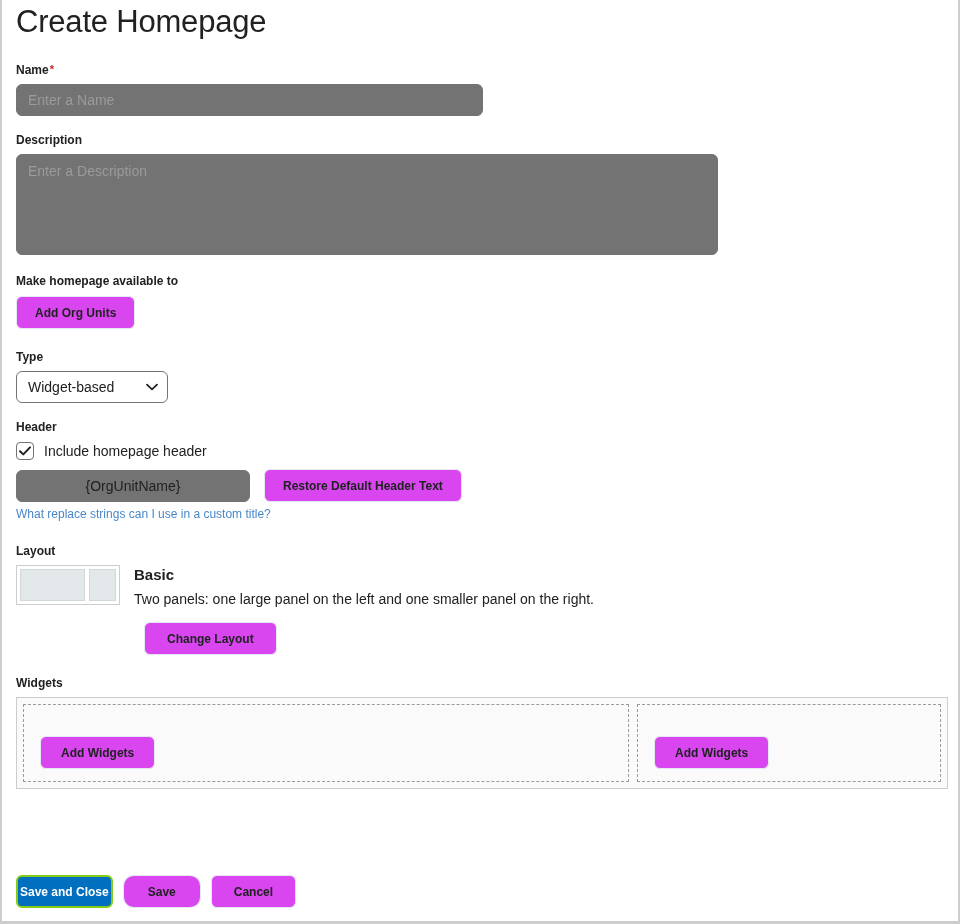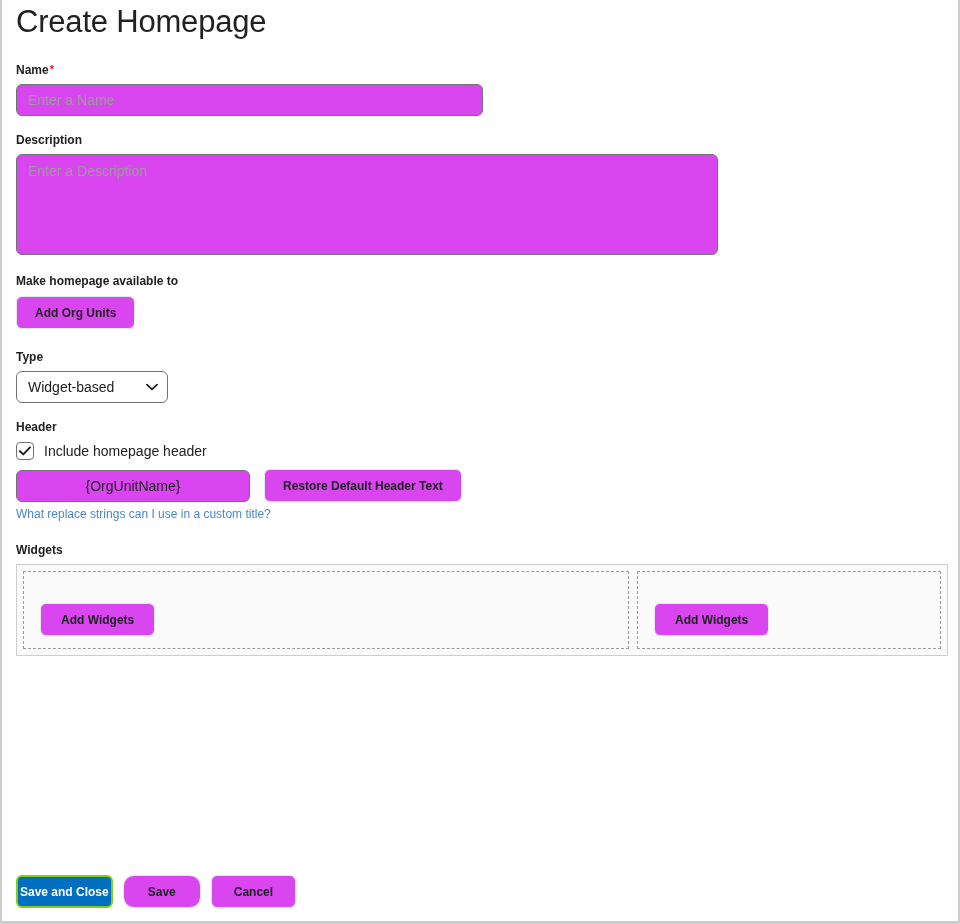--- a/index.html
+++ b/index.html
@@ -56,21 +56,21 @@
     vertical-align: top;
     line-height: 12px;
   }
 
   
   .text-input {
     box-sizing: border-box;
     display: block;
     border: 1px solid #6e7477;
     border-radius: 6px;
-    background: #d946ef;
+    background: #737373;
     font-family: "Liberation Sans", sans-serif;
     font-size: 14px;
     color: #202122;
     padding: 0 11px;
     outline: none;
   }
   .text-input::placeholder { color: #9b9b9b; opacity: 1; }
 
   #name-input { width: 467px; height: 32px; margin-top: 7px; }
 
@@ -317,20 +317,34 @@
     </div>
 
     <div style="display:flex; align-items:center; gap:14px; margin-top:9px;">
       <input id="header-text-input" class="text-input" type="text" value="{OrgUnitName}" style="">
       <button class="btn-soft" style="padding:0 18px;">Restore Default Header Text</button>
     </div>
 
     <a class="inline-link" style="margin-top:5px;">What replace strings can I use in a custom title?</a>
   </div>
 
+  <div class="section" style="margin-top:22px;">
+    <div class="field-label">Layout</div>
+    <div class="layout-row">
+      <div class="layout-thumb">
+        <div class="panel large"></div>
+        <div class="panel small"></div>
+      </div>
+      <div class="layout-info">
+        <div class="layout-title">Basic</div>
+        <p class="layout-desc">Two panels: one large panel on the left and one smaller panel on the right.</p>
+      </div>
+    </div>
+    <button class="btn-soft" style="margin:14px 0 0 128px; padding:0 22px;">Change Layout</button>
+  </div>
 
   <div class="section" style="margin-top:21px;">
     <div class="field-label">Widgets</div>
     <div class="widgets-container">
       <div class="widget-panel left">
         <button class="btn-soft" style="padding:0 20px;">Add Widgets</button>
       </div>
       <div class="widget-panel right">
         <button class="btn-soft" style="padding:0 20px;">Add Widgets</button>
       </div>

